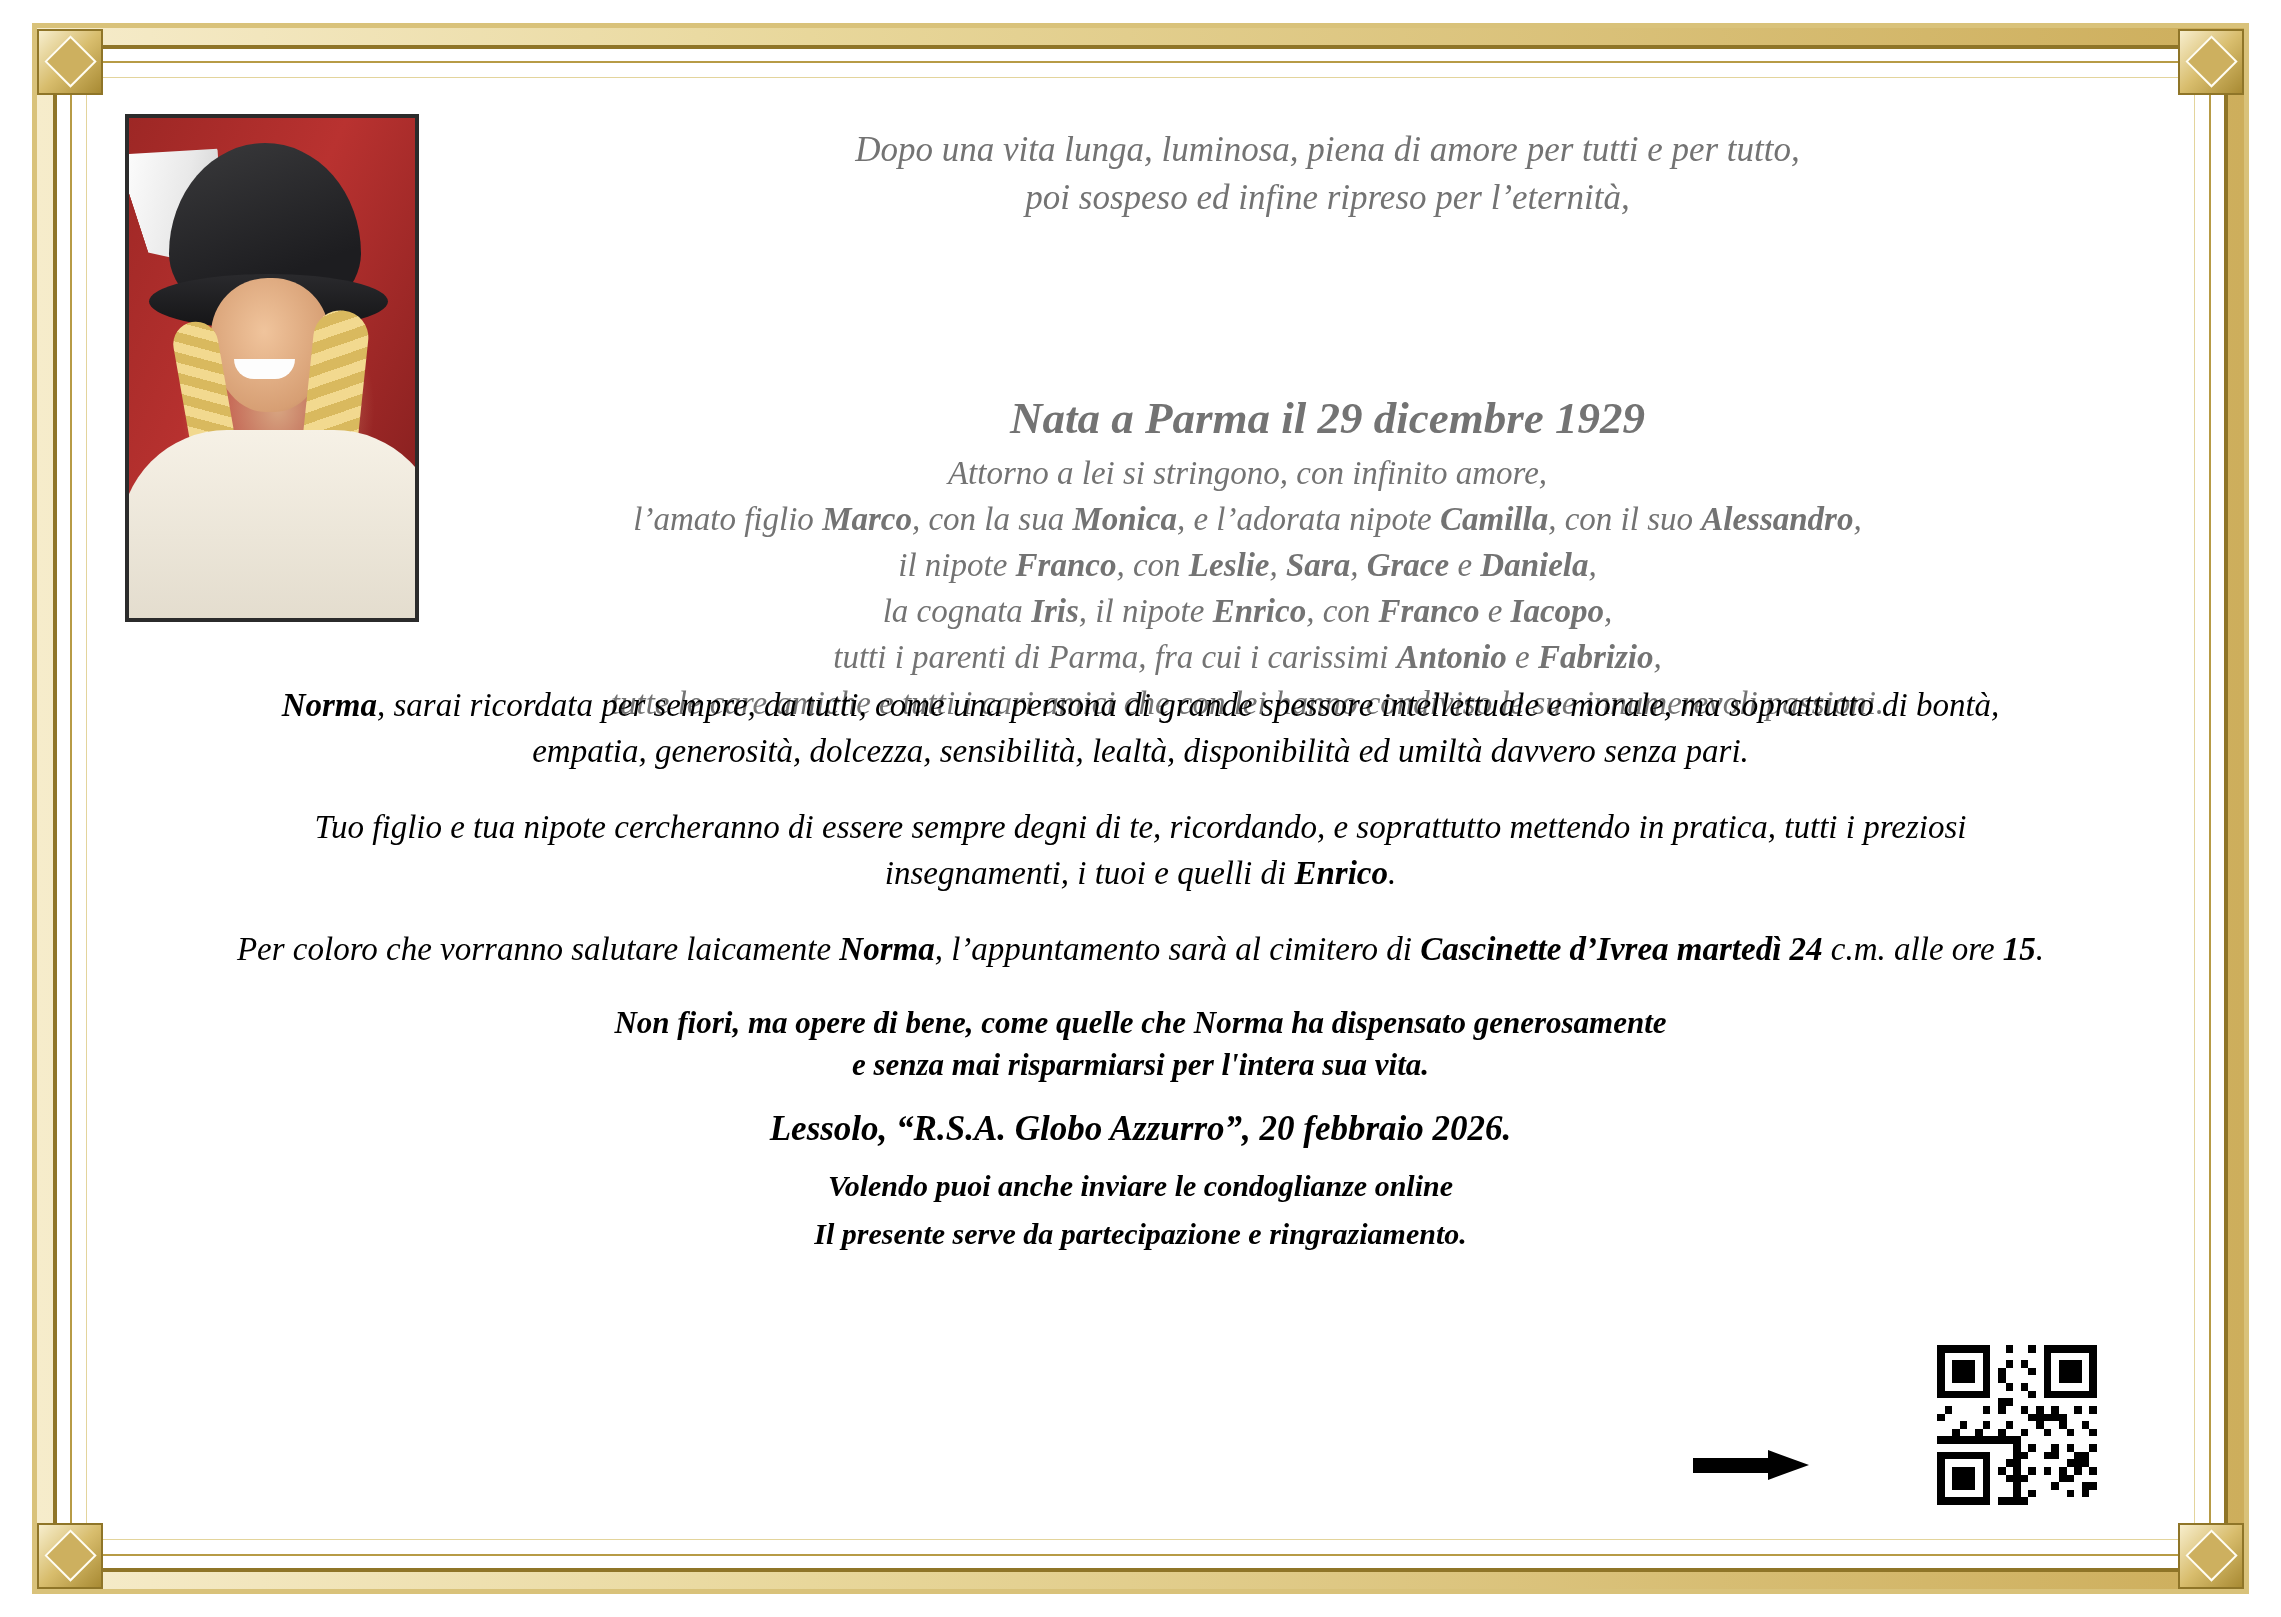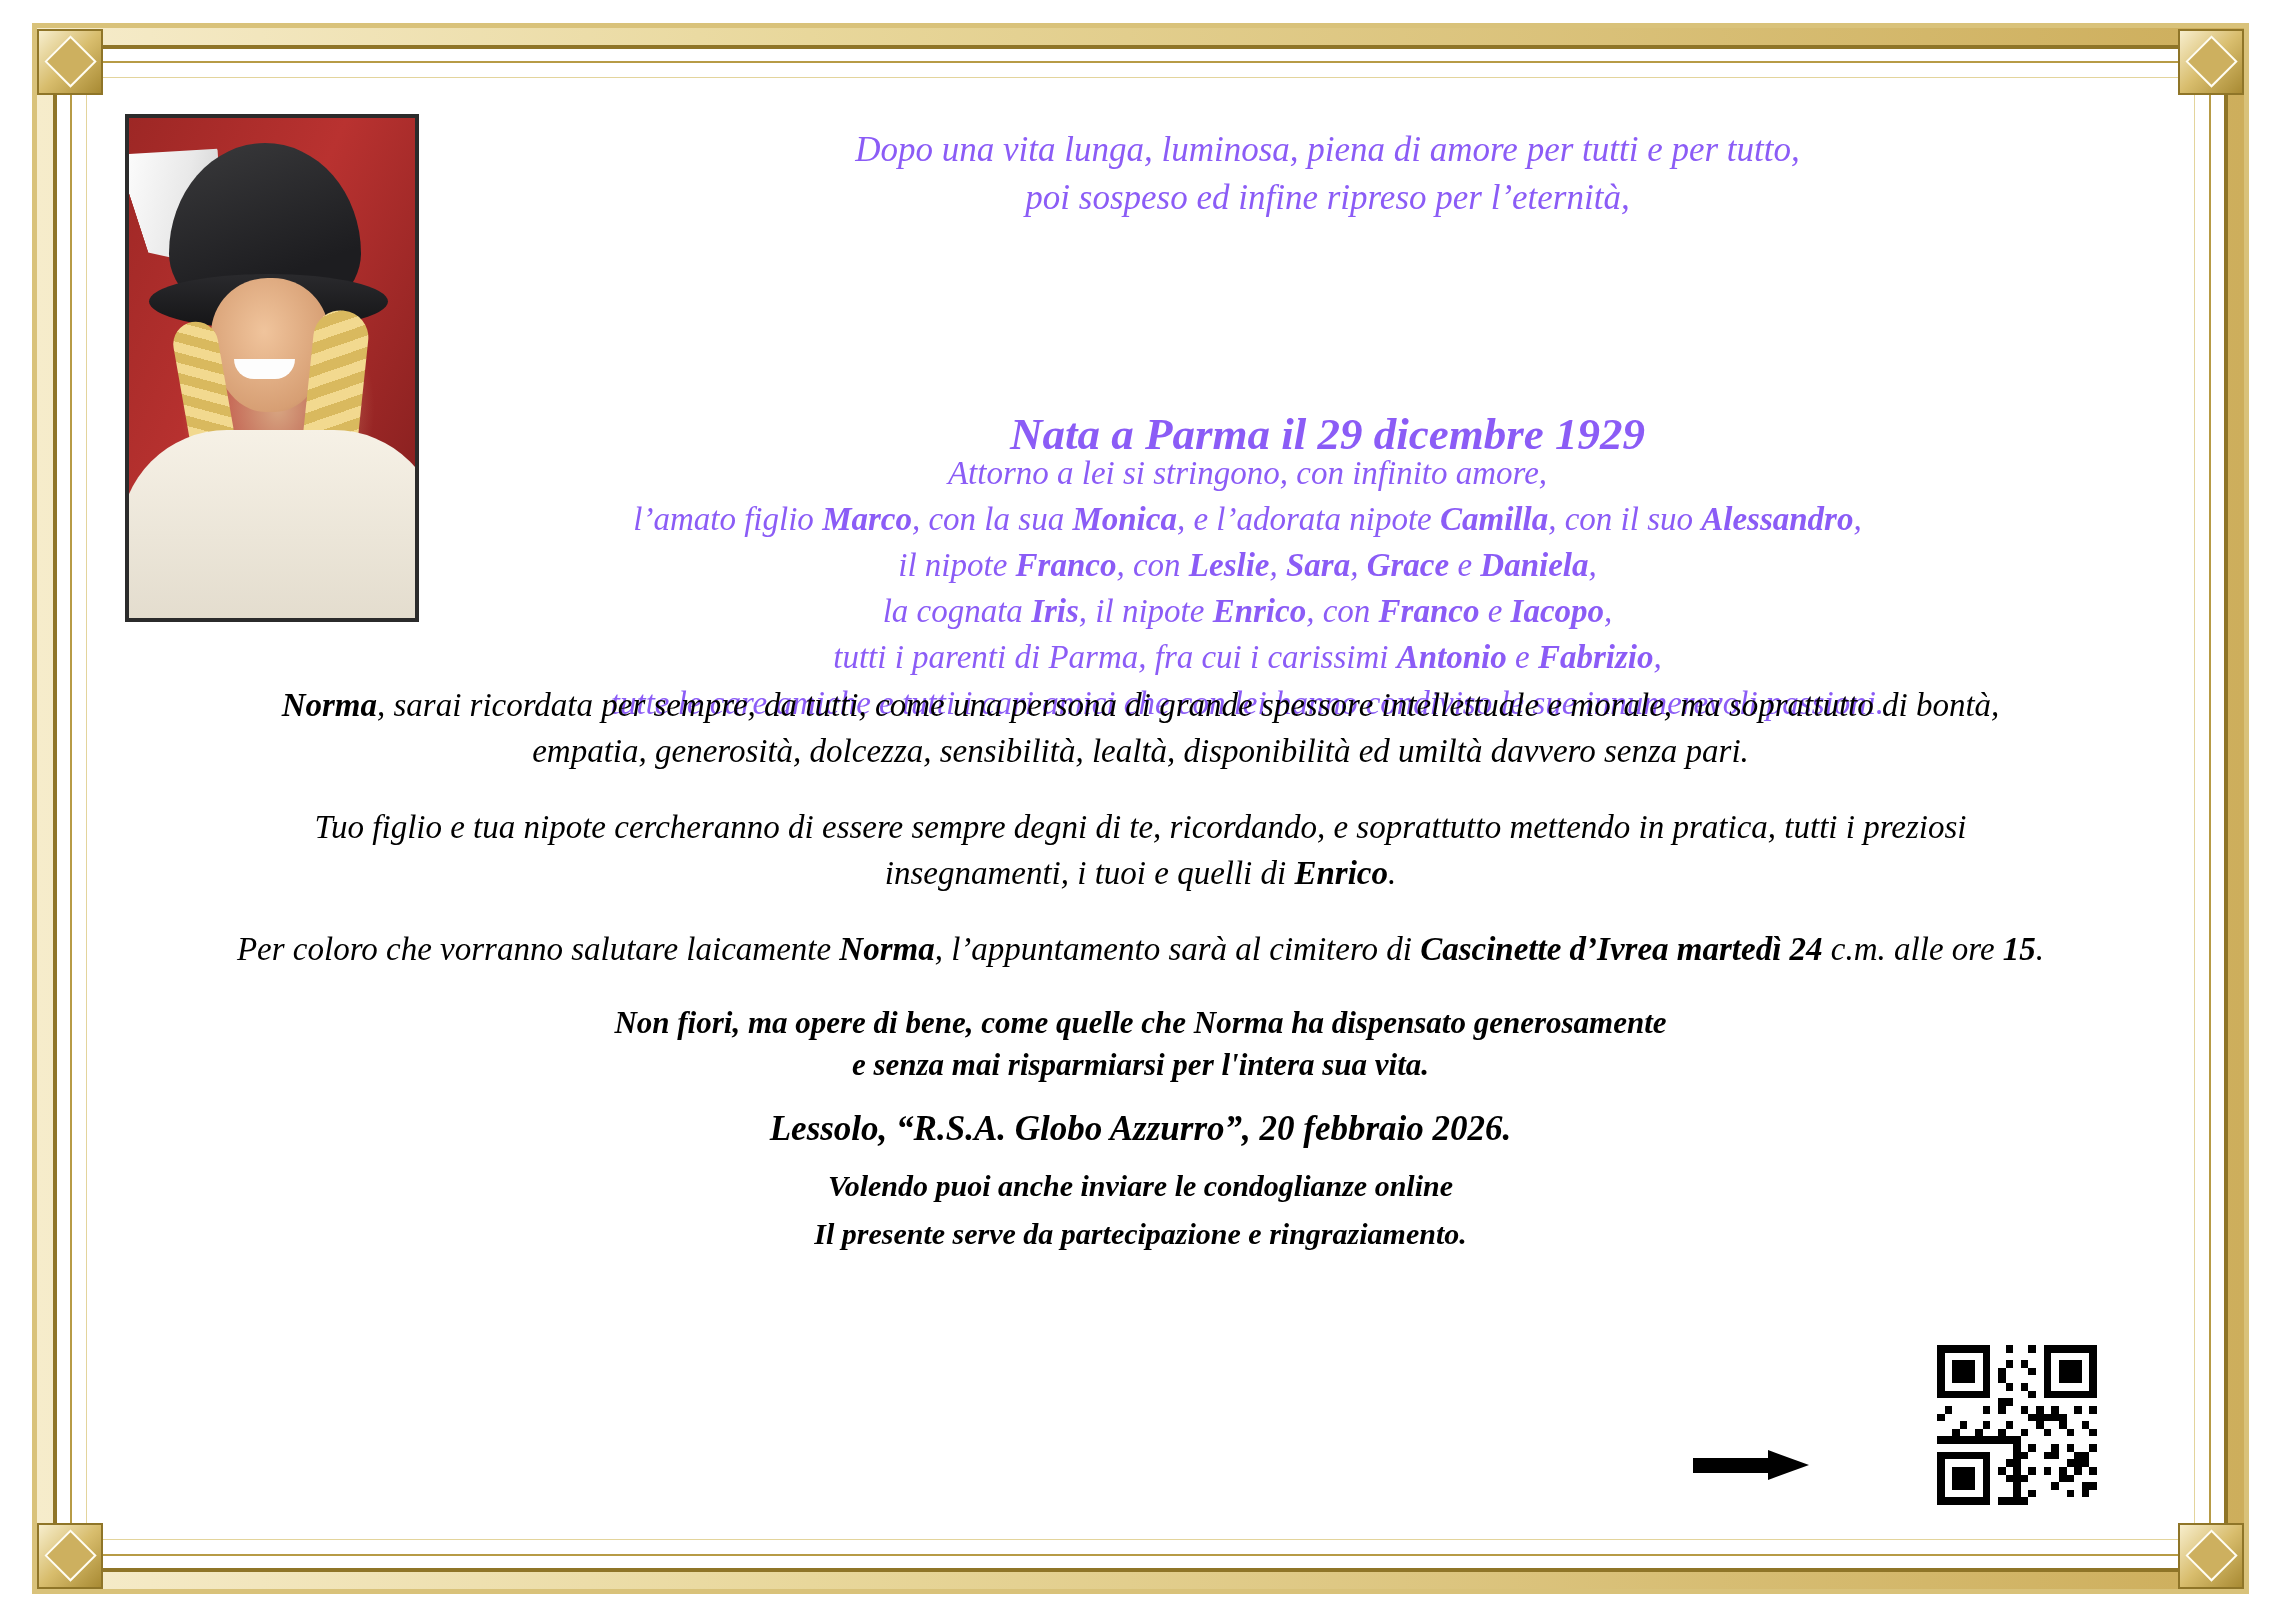--- a/index.html
+++ b/index.html
@@ -160,21 +160,21 @@
     left: 7.1px; top: 18px;
     width: 98px; height: 143px;
     background: linear-gradient(120deg,#ffffff 0%, #e9e9e9 48%, #bdbdbd 100%);
     transform: rotate(-18deg);
     clip-path: polygon(0 0, 100% 18%, 70% 100%, 0 72%);
   }
 
   
   .txt {
     text-align: center;
-    color: #8b5cf6;
+    color: #737373;
   }
   .intro {
     position: absolute;
     left: 383px; right: 9px; top: 37px;
     font-style: italic;
     font-size: 35px;
     line-height: 48px;
   }
   .name {
     position: absolute;
@@ -187,21 +187,20 @@
     white-space: nowrap;
     text-shadow: 2.7px 2.7px 0 rgba(0,0,0,0.28);
   }
   .born {
     position: absolute;
     left: 374px; right: 0; top: 303px;
     font-size: 45px;
     font-weight: bold;
     font-style: italic;
     text-align: center;
-    margin-top: 16px;
   }
   .family {
     position: absolute;
     left: 223px; right: 9px; top: 361px;
     font-size: 33px;
     font-style: italic;
     line-height: 46px;
     text-align: center;
   }
   .para {

